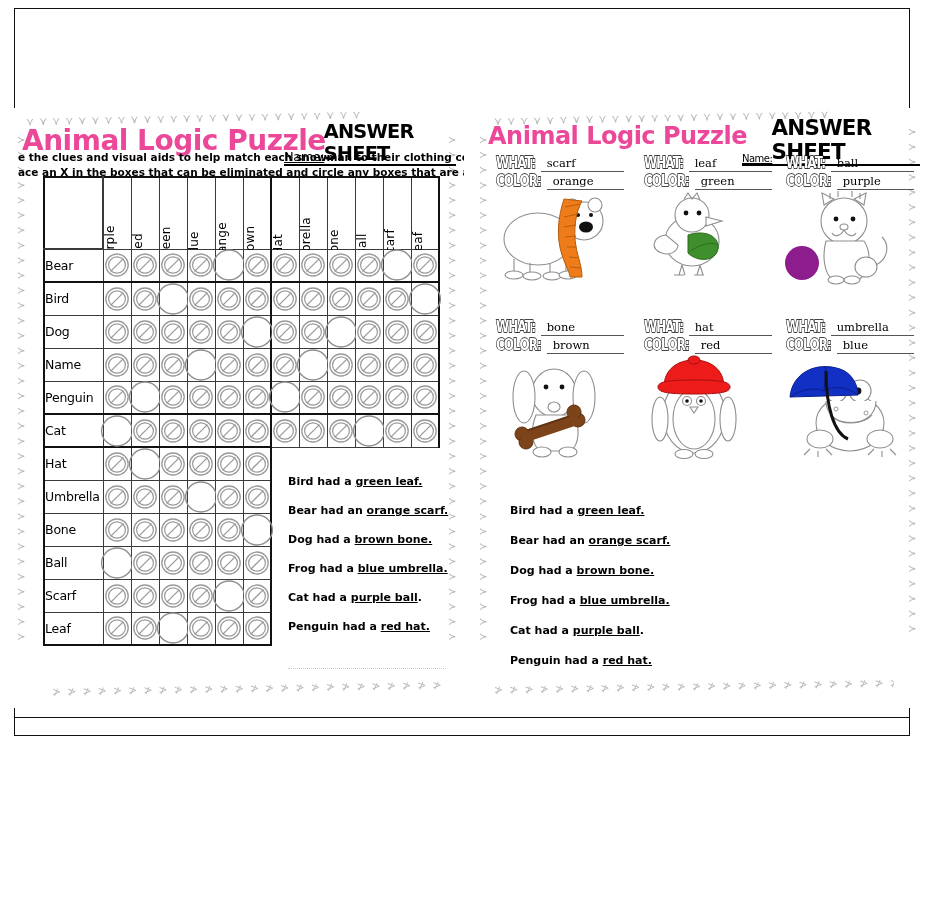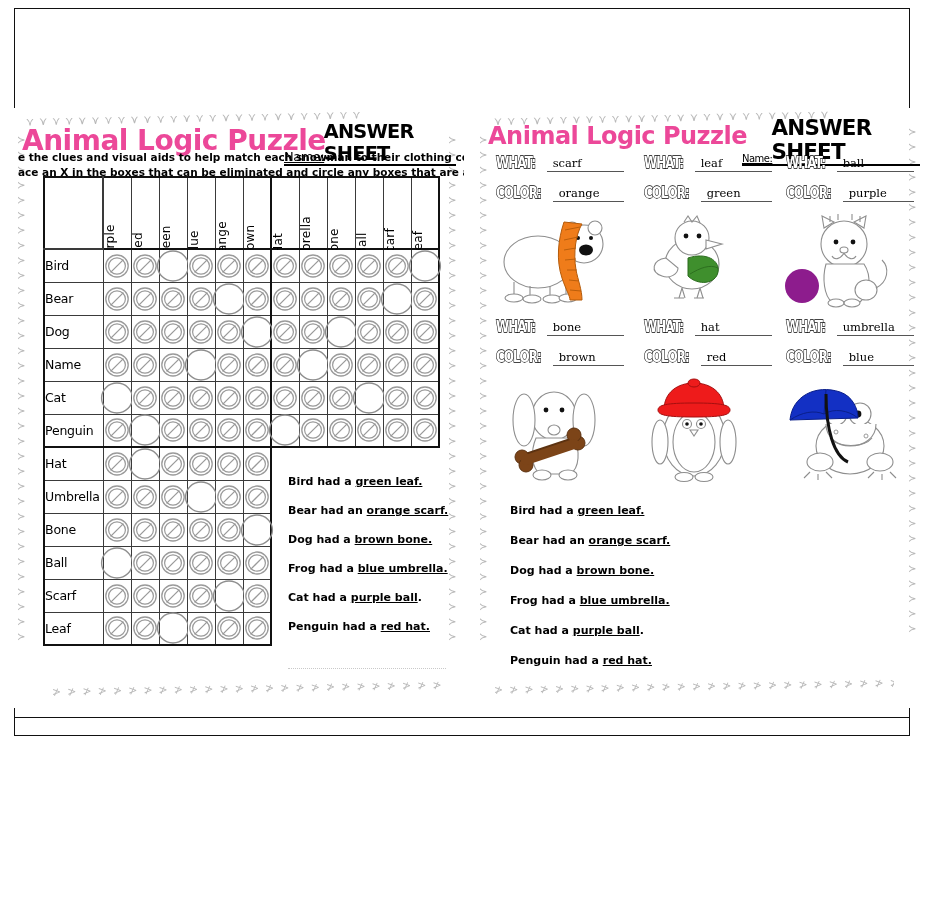--- a/index.html
+++ b/index.html
@@ -169,21 +169,21 @@
   }
   .clues .clue { margin-bottom: 15px; white-space: nowrap; }
   .clues .clue u { text-decoration: underline; }
   .dotted-rule {
     position: absolute;
     border-bottom: 1px dotted #c9c9c9;
   }
 
   
   .card { position: absolute; }
-  .field-row { display: flex; align-items: flex-end; gap: 8px; margin-bottom: 14px; justify-content: center; }
+  .field-row { display: flex; align-items: flex-end; gap: 2px; margin-bottom: 2px; justify-content: center; }
   .field-key {
     font-size: 13px;
     font-weight: bold;
     font-family: "DejaVu Sans", sans-serif;
     letter-spacing: -1px;
     color: #fff;
     -webkit-text-stroke: 1.1px #000;
     paint-order: stroke fill;
     transform: scaleY(1.18) scaleX(0.92);
     transform-origin: left bottom;
@@ -261,20 +261,127 @@
             <th class="col-head sep-top">
               <span>Scarf</span>
             </th>
             <th class="col-head sep-top sep-right">
               <span>Leaf</span>
             </th>
           </tr>
       </thead>
       <tbody id="grid-body">
           <tr>
+            <td class="row-head sep-left">Bear</td>
+            <td class="mark-cell">
+              <div class="mark">
+                <svg width="26" height="26" viewBox="0 0 26 26">
+     <ellipse cx="13" cy="13" rx="11.2" ry="11" fill="none" stroke="#9a9a9a" stroke-width="1.3"></ellipse>
+     <ellipse cx="13" cy="13" rx="8.4" ry="8.2" fill="none" stroke="#9a9a9a" stroke-width="1.2"></ellipse>
+     <line x1="6.6" y1="19.4" x2="19.4" y2="6.6" stroke="#9a9a9a" stroke-width="1.3"></line>
+   </svg>
+              </div>
+            </td>
+            <td class="mark-cell">
+              <div class="mark">
+                <svg width="26" height="26" viewBox="0 0 26 26">
+     <ellipse cx="13" cy="13" rx="11.2" ry="11" fill="none" stroke="#9a9a9a" stroke-width="1.3"></ellipse>
+     <ellipse cx="13" cy="13" rx="8.4" ry="8.2" fill="none" stroke="#9a9a9a" stroke-width="1.2"></ellipse>
+     <line x1="6.6" y1="19.4" x2="19.4" y2="6.6" stroke="#9a9a9a" stroke-width="1.3"></line>
+   </svg>
+              </div>
+            </td>
+            <td class="mark-cell">
+              <div class="mark">
+                <svg width="26" height="26" viewBox="0 0 26 26">
+     <ellipse cx="13" cy="13" rx="11.2" ry="11" fill="none" stroke="#9a9a9a" stroke-width="1.3"></ellipse>
+     <ellipse cx="13" cy="13" rx="8.4" ry="8.2" fill="none" stroke="#9a9a9a" stroke-width="1.2"></ellipse>
+     <line x1="6.6" y1="19.4" x2="19.4" y2="6.6" stroke="#9a9a9a" stroke-width="1.3"></line>
+   </svg>
+              </div>
+            </td>
+            <td class="mark-cell">
+              <div class="mark">
+                <svg width="26" height="26" viewBox="0 0 26 26">
+     <ellipse cx="13" cy="13" rx="11.2" ry="11" fill="none" stroke="#9a9a9a" stroke-width="1.3"></ellipse>
+     <ellipse cx="13" cy="13" rx="8.4" ry="8.2" fill="none" stroke="#9a9a9a" stroke-width="1.2"></ellipse>
+     <line x1="6.6" y1="19.4" x2="19.4" y2="6.6" stroke="#9a9a9a" stroke-width="1.3"></line>
+   </svg>
+              </div>
+            </td>
+            <td class="mark-cell">
+              <div class="mark">
+                <svg width="34" height="34" viewBox="0 0 34 34">
+     <ellipse cx="17" cy="17" rx="15.4" ry="15" fill="none" stroke="#8e8e8e" stroke-width="1.4"></ellipse>
+   </svg>
+              </div>
+            </td>
+            <td class="mark-cell">
+              <div class="mark">
+                <svg width="26" height="26" viewBox="0 0 26 26">
+     <ellipse cx="13" cy="13" rx="11.2" ry="11" fill="none" stroke="#9a9a9a" stroke-width="1.3"></ellipse>
+     <ellipse cx="13" cy="13" rx="8.4" ry="8.2" fill="none" stroke="#9a9a9a" stroke-width="1.2"></ellipse>
+     <line x1="6.6" y1="19.4" x2="19.4" y2="6.6" stroke="#9a9a9a" stroke-width="1.3"></line>
+   </svg>
+              </div>
+            </td>
+            <td class="mark-cell sep-left">
+              <div class="mark">
+                <svg width="26" height="26" viewBox="0 0 26 26">
+     <ellipse cx="13" cy="13" rx="11.2" ry="11" fill="none" stroke="#9a9a9a" stroke-width="1.3"></ellipse>
+     <ellipse cx="13" cy="13" rx="8.4" ry="8.2" fill="none" stroke="#9a9a9a" stroke-width="1.2"></ellipse>
+     <line x1="6.6" y1="19.4" x2="19.4" y2="6.6" stroke="#9a9a9a" stroke-width="1.3"></line>
+   </svg>
+              </div>
+            </td>
+            <td class="mark-cell">
+              <div class="mark">
+                <svg width="26" height="26" viewBox="0 0 26 26">
+     <ellipse cx="13" cy="13" rx="11.2" ry="11" fill="none" stroke="#9a9a9a" stroke-width="1.3"></ellipse>
+     <ellipse cx="13" cy="13" rx="8.4" ry="8.2" fill="none" stroke="#9a9a9a" stroke-width="1.2"></ellipse>
+     <line x1="6.6" y1="19.4" x2="19.4" y2="6.6" stroke="#9a9a9a" stroke-width="1.3"></line>
+   </svg>
+              </div>
+            </td>
+            <td class="mark-cell">
+              <div class="mark">
+                <svg width="26" height="26" viewBox="0 0 26 26">
+     <ellipse cx="13" cy="13" rx="11.2" ry="11" fill="none" stroke="#9a9a9a" stroke-width="1.3"></ellipse>
+     <ellipse cx="13" cy="13" rx="8.4" ry="8.2" fill="none" stroke="#9a9a9a" stroke-width="1.2"></ellipse>
+     <line x1="6.6" y1="19.4" x2="19.4" y2="6.6" stroke="#9a9a9a" stroke-width="1.3"></line>
+   </svg>
+              </div>
+            </td>
+            <td class="mark-cell">
+              <div class="mark">
+                <svg width="26" height="26" viewBox="0 0 26 26">
+     <ellipse cx="13" cy="13" rx="11.2" ry="11" fill="none" stroke="#9a9a9a" stroke-width="1.3"></ellipse>
+     <ellipse cx="13" cy="13" rx="8.4" ry="8.2" fill="none" stroke="#9a9a9a" stroke-width="1.2"></ellipse>
+     <line x1="6.6" y1="19.4" x2="19.4" y2="6.6" stroke="#9a9a9a" stroke-width="1.3"></line>
+   </svg>
+              </div>
+            </td>
+            <td class="mark-cell">
+              <div class="mark">
+                <svg width="34" height="34" viewBox="0 0 34 34">
+     <ellipse cx="17" cy="17" rx="15.4" ry="15" fill="none" stroke="#8e8e8e" stroke-width="1.4"></ellipse>
+   </svg>
+              </div>
+            </td>
+            <td class="mark-cell sep-right">
+              <div class="mark">
+                <svg width="26" height="26" viewBox="0 0 26 26">
+     <ellipse cx="13" cy="13" rx="11.2" ry="11" fill="none" stroke="#9a9a9a" stroke-width="1.3"></ellipse>
+     <ellipse cx="13" cy="13" rx="8.4" ry="8.2" fill="none" stroke="#9a9a9a" stroke-width="1.2"></ellipse>
+     <line x1="6.6" y1="19.4" x2="19.4" y2="6.6" stroke="#9a9a9a" stroke-width="1.3"></line>
+   </svg>
+              </div>
+            </td>
+          </tr>
+          <tr>
             <td class="row-head sep-left sep-top">Bird</td>
             <td class="mark-cell sep-top">
               <div class="mark">
                 <svg width="26" height="26" viewBox="0 0 26 26">
      <ellipse cx="13" cy="13" rx="11.2" ry="11" fill="none" stroke="#9a9a9a" stroke-width="1.3"></ellipse>
      <ellipse cx="13" cy="13" rx="8.4" ry="8.2" fill="none" stroke="#9a9a9a" stroke-width="1.2"></ellipse>
      <line x1="6.6" y1="19.4" x2="19.4" y2="6.6" stroke="#9a9a9a" stroke-width="1.3"></line>
    </svg>
               </div>
             </td>
@@ -363,127 +470,20 @@
      <ellipse cx="13" cy="13" rx="11.2" ry="11" fill="none" stroke="#9a9a9a" stroke-width="1.3"></ellipse>
      <ellipse cx="13" cy="13" rx="8.4" ry="8.2" fill="none" stroke="#9a9a9a" stroke-width="1.2"></ellipse>
      <line x1="6.6" y1="19.4" x2="19.4" y2="6.6" stroke="#9a9a9a" stroke-width="1.3"></line>
    </svg>
               </div>
             </td>
             <td class="mark-cell sep-top sep-right">
               <div class="mark">
                 <svg width="34" height="34" viewBox="0 0 34 34">
      <ellipse cx="17" cy="17" rx="15.4" ry="15" fill="none" stroke="#8e8e8e" stroke-width="1.4"></ellipse>
-   </svg>
-              </div>
-            </td>
-          </tr>
-          <tr>
-            <td class="row-head sep-left">Bear</td>
-            <td class="mark-cell">
-              <div class="mark">
-                <svg width="26" height="26" viewBox="0 0 26 26">
-     <ellipse cx="13" cy="13" rx="11.2" ry="11" fill="none" stroke="#9a9a9a" stroke-width="1.3"></ellipse>
-     <ellipse cx="13" cy="13" rx="8.4" ry="8.2" fill="none" stroke="#9a9a9a" stroke-width="1.2"></ellipse>
-     <line x1="6.6" y1="19.4" x2="19.4" y2="6.6" stroke="#9a9a9a" stroke-width="1.3"></line>
-   </svg>
-              </div>
-            </td>
-            <td class="mark-cell">
-              <div class="mark">
-                <svg width="26" height="26" viewBox="0 0 26 26">
-     <ellipse cx="13" cy="13" rx="11.2" ry="11" fill="none" stroke="#9a9a9a" stroke-width="1.3"></ellipse>
-     <ellipse cx="13" cy="13" rx="8.4" ry="8.2" fill="none" stroke="#9a9a9a" stroke-width="1.2"></ellipse>
-     <line x1="6.6" y1="19.4" x2="19.4" y2="6.6" stroke="#9a9a9a" stroke-width="1.3"></line>
-   </svg>
-              </div>
-            </td>
-            <td class="mark-cell">
-              <div class="mark">
-                <svg width="26" height="26" viewBox="0 0 26 26">
-     <ellipse cx="13" cy="13" rx="11.2" ry="11" fill="none" stroke="#9a9a9a" stroke-width="1.3"></ellipse>
-     <ellipse cx="13" cy="13" rx="8.4" ry="8.2" fill="none" stroke="#9a9a9a" stroke-width="1.2"></ellipse>
-     <line x1="6.6" y1="19.4" x2="19.4" y2="6.6" stroke="#9a9a9a" stroke-width="1.3"></line>
-   </svg>
-              </div>
-            </td>
-            <td class="mark-cell">
-              <div class="mark">
-                <svg width="26" height="26" viewBox="0 0 26 26">
-     <ellipse cx="13" cy="13" rx="11.2" ry="11" fill="none" stroke="#9a9a9a" stroke-width="1.3"></ellipse>
-     <ellipse cx="13" cy="13" rx="8.4" ry="8.2" fill="none" stroke="#9a9a9a" stroke-width="1.2"></ellipse>
-     <line x1="6.6" y1="19.4" x2="19.4" y2="6.6" stroke="#9a9a9a" stroke-width="1.3"></line>
-   </svg>
-              </div>
-            </td>
-            <td class="mark-cell">
-              <div class="mark">
-                <svg width="34" height="34" viewBox="0 0 34 34">
-     <ellipse cx="17" cy="17" rx="15.4" ry="15" fill="none" stroke="#8e8e8e" stroke-width="1.4"></ellipse>
-   </svg>
-              </div>
-            </td>
-            <td class="mark-cell">
-              <div class="mark">
-                <svg width="26" height="26" viewBox="0 0 26 26">
-     <ellipse cx="13" cy="13" rx="11.2" ry="11" fill="none" stroke="#9a9a9a" stroke-width="1.3"></ellipse>
-     <ellipse cx="13" cy="13" rx="8.4" ry="8.2" fill="none" stroke="#9a9a9a" stroke-width="1.2"></ellipse>
-     <line x1="6.6" y1="19.4" x2="19.4" y2="6.6" stroke="#9a9a9a" stroke-width="1.3"></line>
-   </svg>
-              </div>
-            </td>
-            <td class="mark-cell sep-left">
-              <div class="mark">
-                <svg width="26" height="26" viewBox="0 0 26 26">
-     <ellipse cx="13" cy="13" rx="11.2" ry="11" fill="none" stroke="#9a9a9a" stroke-width="1.3"></ellipse>
-     <ellipse cx="13" cy="13" rx="8.4" ry="8.2" fill="none" stroke="#9a9a9a" stroke-width="1.2"></ellipse>
-     <line x1="6.6" y1="19.4" x2="19.4" y2="6.6" stroke="#9a9a9a" stroke-width="1.3"></line>
-   </svg>
-              </div>
-            </td>
-            <td class="mark-cell">
-              <div class="mark">
-                <svg width="26" height="26" viewBox="0 0 26 26">
-     <ellipse cx="13" cy="13" rx="11.2" ry="11" fill="none" stroke="#9a9a9a" stroke-width="1.3"></ellipse>
-     <ellipse cx="13" cy="13" rx="8.4" ry="8.2" fill="none" stroke="#9a9a9a" stroke-width="1.2"></ellipse>
-     <line x1="6.6" y1="19.4" x2="19.4" y2="6.6" stroke="#9a9a9a" stroke-width="1.3"></line>
-   </svg>
-              </div>
-            </td>
-            <td class="mark-cell">
-              <div class="mark">
-                <svg width="26" height="26" viewBox="0 0 26 26">
-     <ellipse cx="13" cy="13" rx="11.2" ry="11" fill="none" stroke="#9a9a9a" stroke-width="1.3"></ellipse>
-     <ellipse cx="13" cy="13" rx="8.4" ry="8.2" fill="none" stroke="#9a9a9a" stroke-width="1.2"></ellipse>
-     <line x1="6.6" y1="19.4" x2="19.4" y2="6.6" stroke="#9a9a9a" stroke-width="1.3"></line>
-   </svg>
-              </div>
-            </td>
-            <td class="mark-cell">
-              <div class="mark">
-                <svg width="26" height="26" viewBox="0 0 26 26">
-     <ellipse cx="13" cy="13" rx="11.2" ry="11" fill="none" stroke="#9a9a9a" stroke-width="1.3"></ellipse>
-     <ellipse cx="13" cy="13" rx="8.4" ry="8.2" fill="none" stroke="#9a9a9a" stroke-width="1.2"></ellipse>
-     <line x1="6.6" y1="19.4" x2="19.4" y2="6.6" stroke="#9a9a9a" stroke-width="1.3"></line>
-   </svg>
-              </div>
-            </td>
-            <td class="mark-cell">
-              <div class="mark">
-                <svg width="34" height="34" viewBox="0 0 34 34">
-     <ellipse cx="17" cy="17" rx="15.4" ry="15" fill="none" stroke="#8e8e8e" stroke-width="1.4"></ellipse>
-   </svg>
-              </div>
-            </td>
-            <td class="mark-cell sep-right">
-              <div class="mark">
-                <svg width="26" height="26" viewBox="0 0 26 26">
-     <ellipse cx="13" cy="13" rx="11.2" ry="11" fill="none" stroke="#9a9a9a" stroke-width="1.3"></ellipse>
-     <ellipse cx="13" cy="13" rx="8.4" ry="8.2" fill="none" stroke="#9a9a9a" stroke-width="1.2"></ellipse>
-     <line x1="6.6" y1="19.4" x2="19.4" y2="6.6" stroke="#9a9a9a" stroke-width="1.3"></line>
    </svg>
               </div>
             </td>
           </tr>
           <tr>
             <td class="row-head sep-left">Dog</td>
             <td class="mark-cell">
               <div class="mark">
                 <svg width="26" height="26" viewBox="0 0 26 26">
      <ellipse cx="13" cy="13" rx="11.2" ry="11" fill="none" stroke="#9a9a9a" stroke-width="1.3"></ellipse>
@@ -666,127 +666,20 @@
      <line x1="6.6" y1="19.4" x2="19.4" y2="6.6" stroke="#9a9a9a" stroke-width="1.3"></line>
    </svg>
               </div>
             </td>
             <td class="mark-cell">
               <div class="mark">
                 <svg width="26" height="26" viewBox="0 0 26 26">
      <ellipse cx="13" cy="13" rx="11.2" ry="11" fill="none" stroke="#9a9a9a" stroke-width="1.3"></ellipse>
      <ellipse cx="13" cy="13" rx="8.4" ry="8.2" fill="none" stroke="#9a9a9a" stroke-width="1.2"></ellipse>
      <line x1="6.6" y1="19.4" x2="19.4" y2="6.6" stroke="#9a9a9a" stroke-width="1.3"></line>
-   </svg>
-              </div>
-            </td>
-            <td class="mark-cell">
-              <div class="mark">
-                <svg width="26" height="26" viewBox="0 0 26 26">
-     <ellipse cx="13" cy="13" rx="11.2" ry="11" fill="none" stroke="#9a9a9a" stroke-width="1.3"></ellipse>
-     <ellipse cx="13" cy="13" rx="8.4" ry="8.2" fill="none" stroke="#9a9a9a" stroke-width="1.2"></ellipse>
-     <line x1="6.6" y1="19.4" x2="19.4" y2="6.6" stroke="#9a9a9a" stroke-width="1.3"></line>
-   </svg>
-              </div>
-            </td>
-            <td class="mark-cell sep-right">
-              <div class="mark">
-                <svg width="26" height="26" viewBox="0 0 26 26">
-     <ellipse cx="13" cy="13" rx="11.2" ry="11" fill="none" stroke="#9a9a9a" stroke-width="1.3"></ellipse>
-     <ellipse cx="13" cy="13" rx="8.4" ry="8.2" fill="none" stroke="#9a9a9a" stroke-width="1.2"></ellipse>
-     <line x1="6.6" y1="19.4" x2="19.4" y2="6.6" stroke="#9a9a9a" stroke-width="1.3"></line>
-   </svg>
-              </div>
-            </td>
-          </tr>
-          <tr>
-            <td class="row-head sep-left">Cat</td>
-            <td class="mark-cell">
-              <div class="mark">
-                <svg width="34" height="34" viewBox="0 0 34 34">
-     <ellipse cx="17" cy="17" rx="15.4" ry="15" fill="none" stroke="#8e8e8e" stroke-width="1.4"></ellipse>
-   </svg>
-              </div>
-            </td>
-            <td class="mark-cell">
-              <div class="mark">
-                <svg width="26" height="26" viewBox="0 0 26 26">
-     <ellipse cx="13" cy="13" rx="11.2" ry="11" fill="none" stroke="#9a9a9a" stroke-width="1.3"></ellipse>
-     <ellipse cx="13" cy="13" rx="8.4" ry="8.2" fill="none" stroke="#9a9a9a" stroke-width="1.2"></ellipse>
-     <line x1="6.6" y1="19.4" x2="19.4" y2="6.6" stroke="#9a9a9a" stroke-width="1.3"></line>
-   </svg>
-              </div>
-            </td>
-            <td class="mark-cell">
-              <div class="mark">
-                <svg width="26" height="26" viewBox="0 0 26 26">
-     <ellipse cx="13" cy="13" rx="11.2" ry="11" fill="none" stroke="#9a9a9a" stroke-width="1.3"></ellipse>
-     <ellipse cx="13" cy="13" rx="8.4" ry="8.2" fill="none" stroke="#9a9a9a" stroke-width="1.2"></ellipse>
-     <line x1="6.6" y1="19.4" x2="19.4" y2="6.6" stroke="#9a9a9a" stroke-width="1.3"></line>
-   </svg>
-              </div>
-            </td>
-            <td class="mark-cell">
-              <div class="mark">
-                <svg width="26" height="26" viewBox="0 0 26 26">
-     <ellipse cx="13" cy="13" rx="11.2" ry="11" fill="none" stroke="#9a9a9a" stroke-width="1.3"></ellipse>
-     <ellipse cx="13" cy="13" rx="8.4" ry="8.2" fill="none" stroke="#9a9a9a" stroke-width="1.2"></ellipse>
-     <line x1="6.6" y1="19.4" x2="19.4" y2="6.6" stroke="#9a9a9a" stroke-width="1.3"></line>
-   </svg>
-              </div>
-            </td>
-            <td class="mark-cell">
-              <div class="mark">
-                <svg width="26" height="26" viewBox="0 0 26 26">
-     <ellipse cx="13" cy="13" rx="11.2" ry="11" fill="none" stroke="#9a9a9a" stroke-width="1.3"></ellipse>
-     <ellipse cx="13" cy="13" rx="8.4" ry="8.2" fill="none" stroke="#9a9a9a" stroke-width="1.2"></ellipse>
-     <line x1="6.6" y1="19.4" x2="19.4" y2="6.6" stroke="#9a9a9a" stroke-width="1.3"></line>
-   </svg>
-              </div>
-            </td>
-            <td class="mark-cell">
-              <div class="mark">
-                <svg width="26" height="26" viewBox="0 0 26 26">
-     <ellipse cx="13" cy="13" rx="11.2" ry="11" fill="none" stroke="#9a9a9a" stroke-width="1.3"></ellipse>
-     <ellipse cx="13" cy="13" rx="8.4" ry="8.2" fill="none" stroke="#9a9a9a" stroke-width="1.2"></ellipse>
-     <line x1="6.6" y1="19.4" x2="19.4" y2="6.6" stroke="#9a9a9a" stroke-width="1.3"></line>
-   </svg>
-              </div>
-            </td>
-            <td class="mark-cell sep-left">
-              <div class="mark">
-                <svg width="26" height="26" viewBox="0 0 26 26">
-     <ellipse cx="13" cy="13" rx="11.2" ry="11" fill="none" stroke="#9a9a9a" stroke-width="1.3"></ellipse>
-     <ellipse cx="13" cy="13" rx="8.4" ry="8.2" fill="none" stroke="#9a9a9a" stroke-width="1.2"></ellipse>
-     <line x1="6.6" y1="19.4" x2="19.4" y2="6.6" stroke="#9a9a9a" stroke-width="1.3"></line>
-   </svg>
-              </div>
-            </td>
-            <td class="mark-cell">
-              <div class="mark">
-                <svg width="26" height="26" viewBox="0 0 26 26">
-     <ellipse cx="13" cy="13" rx="11.2" ry="11" fill="none" stroke="#9a9a9a" stroke-width="1.3"></ellipse>
-     <ellipse cx="13" cy="13" rx="8.4" ry="8.2" fill="none" stroke="#9a9a9a" stroke-width="1.2"></ellipse>
-     <line x1="6.6" y1="19.4" x2="19.4" y2="6.6" stroke="#9a9a9a" stroke-width="1.3"></line>
-   </svg>
-              </div>
-            </td>
-            <td class="mark-cell">
-              <div class="mark">
-                <svg width="26" height="26" viewBox="0 0 26 26">
-     <ellipse cx="13" cy="13" rx="11.2" ry="11" fill="none" stroke="#9a9a9a" stroke-width="1.3"></ellipse>
-     <ellipse cx="13" cy="13" rx="8.4" ry="8.2" fill="none" stroke="#9a9a9a" stroke-width="1.2"></ellipse>
-     <line x1="6.6" y1="19.4" x2="19.4" y2="6.6" stroke="#9a9a9a" stroke-width="1.3"></line>
-   </svg>
-              </div>
-            </td>
-            <td class="mark-cell">
-              <div class="mark">
-                <svg width="34" height="34" viewBox="0 0 34 34">
-     <ellipse cx="17" cy="17" rx="15.4" ry="15" fill="none" stroke="#8e8e8e" stroke-width="1.4"></ellipse>
    </svg>
               </div>
             </td>
             <td class="mark-cell">
               <div class="mark">
                 <svg width="26" height="26" viewBox="0 0 26 26">
      <ellipse cx="13" cy="13" rx="11.2" ry="11" fill="none" stroke="#9a9a9a" stroke-width="1.3"></ellipse>
      <ellipse cx="13" cy="13" rx="8.4" ry="8.2" fill="none" stroke="#9a9a9a" stroke-width="1.2"></ellipse>
      <line x1="6.6" y1="19.4" x2="19.4" y2="6.6" stroke="#9a9a9a" stroke-width="1.3"></line>
    </svg>
@@ -893,20 +786,127 @@
             <td class="mark-cell sep-bottom">
               <div class="mark">
                 <svg width="26" height="26" viewBox="0 0 26 26">
      <ellipse cx="13" cy="13" rx="11.2" ry="11" fill="none" stroke="#9a9a9a" stroke-width="1.3"></ellipse>
      <ellipse cx="13" cy="13" rx="8.4" ry="8.2" fill="none" stroke="#9a9a9a" stroke-width="1.2"></ellipse>
      <line x1="6.6" y1="19.4" x2="19.4" y2="6.6" stroke="#9a9a9a" stroke-width="1.3"></line>
    </svg>
               </div>
             </td>
             <td class="mark-cell sep-bottom sep-right">
+              <div class="mark">
+                <svg width="26" height="26" viewBox="0 0 26 26">
+     <ellipse cx="13" cy="13" rx="11.2" ry="11" fill="none" stroke="#9a9a9a" stroke-width="1.3"></ellipse>
+     <ellipse cx="13" cy="13" rx="8.4" ry="8.2" fill="none" stroke="#9a9a9a" stroke-width="1.2"></ellipse>
+     <line x1="6.6" y1="19.4" x2="19.4" y2="6.6" stroke="#9a9a9a" stroke-width="1.3"></line>
+   </svg>
+              </div>
+            </td>
+          </tr>
+          <tr>
+            <td class="row-head sep-left">Cat</td>
+            <td class="mark-cell">
+              <div class="mark">
+                <svg width="34" height="34" viewBox="0 0 34 34">
+     <ellipse cx="17" cy="17" rx="15.4" ry="15" fill="none" stroke="#8e8e8e" stroke-width="1.4"></ellipse>
+   </svg>
+              </div>
+            </td>
+            <td class="mark-cell">
+              <div class="mark">
+                <svg width="26" height="26" viewBox="0 0 26 26">
+     <ellipse cx="13" cy="13" rx="11.2" ry="11" fill="none" stroke="#9a9a9a" stroke-width="1.3"></ellipse>
+     <ellipse cx="13" cy="13" rx="8.4" ry="8.2" fill="none" stroke="#9a9a9a" stroke-width="1.2"></ellipse>
+     <line x1="6.6" y1="19.4" x2="19.4" y2="6.6" stroke="#9a9a9a" stroke-width="1.3"></line>
+   </svg>
+              </div>
+            </td>
+            <td class="mark-cell">
+              <div class="mark">
+                <svg width="26" height="26" viewBox="0 0 26 26">
+     <ellipse cx="13" cy="13" rx="11.2" ry="11" fill="none" stroke="#9a9a9a" stroke-width="1.3"></ellipse>
+     <ellipse cx="13" cy="13" rx="8.4" ry="8.2" fill="none" stroke="#9a9a9a" stroke-width="1.2"></ellipse>
+     <line x1="6.6" y1="19.4" x2="19.4" y2="6.6" stroke="#9a9a9a" stroke-width="1.3"></line>
+   </svg>
+              </div>
+            </td>
+            <td class="mark-cell">
+              <div class="mark">
+                <svg width="26" height="26" viewBox="0 0 26 26">
+     <ellipse cx="13" cy="13" rx="11.2" ry="11" fill="none" stroke="#9a9a9a" stroke-width="1.3"></ellipse>
+     <ellipse cx="13" cy="13" rx="8.4" ry="8.2" fill="none" stroke="#9a9a9a" stroke-width="1.2"></ellipse>
+     <line x1="6.6" y1="19.4" x2="19.4" y2="6.6" stroke="#9a9a9a" stroke-width="1.3"></line>
+   </svg>
+              </div>
+            </td>
+            <td class="mark-cell">
+              <div class="mark">
+                <svg width="26" height="26" viewBox="0 0 26 26">
+     <ellipse cx="13" cy="13" rx="11.2" ry="11" fill="none" stroke="#9a9a9a" stroke-width="1.3"></ellipse>
+     <ellipse cx="13" cy="13" rx="8.4" ry="8.2" fill="none" stroke="#9a9a9a" stroke-width="1.2"></ellipse>
+     <line x1="6.6" y1="19.4" x2="19.4" y2="6.6" stroke="#9a9a9a" stroke-width="1.3"></line>
+   </svg>
+              </div>
+            </td>
+            <td class="mark-cell">
+              <div class="mark">
+                <svg width="26" height="26" viewBox="0 0 26 26">
+     <ellipse cx="13" cy="13" rx="11.2" ry="11" fill="none" stroke="#9a9a9a" stroke-width="1.3"></ellipse>
+     <ellipse cx="13" cy="13" rx="8.4" ry="8.2" fill="none" stroke="#9a9a9a" stroke-width="1.2"></ellipse>
+     <line x1="6.6" y1="19.4" x2="19.4" y2="6.6" stroke="#9a9a9a" stroke-width="1.3"></line>
+   </svg>
+              </div>
+            </td>
+            <td class="mark-cell sep-left">
+              <div class="mark">
+                <svg width="26" height="26" viewBox="0 0 26 26">
+     <ellipse cx="13" cy="13" rx="11.2" ry="11" fill="none" stroke="#9a9a9a" stroke-width="1.3"></ellipse>
+     <ellipse cx="13" cy="13" rx="8.4" ry="8.2" fill="none" stroke="#9a9a9a" stroke-width="1.2"></ellipse>
+     <line x1="6.6" y1="19.4" x2="19.4" y2="6.6" stroke="#9a9a9a" stroke-width="1.3"></line>
+   </svg>
+              </div>
+            </td>
+            <td class="mark-cell">
+              <div class="mark">
+                <svg width="26" height="26" viewBox="0 0 26 26">
+     <ellipse cx="13" cy="13" rx="11.2" ry="11" fill="none" stroke="#9a9a9a" stroke-width="1.3"></ellipse>
+     <ellipse cx="13" cy="13" rx="8.4" ry="8.2" fill="none" stroke="#9a9a9a" stroke-width="1.2"></ellipse>
+     <line x1="6.6" y1="19.4" x2="19.4" y2="6.6" stroke="#9a9a9a" stroke-width="1.3"></line>
+   </svg>
+              </div>
+            </td>
+            <td class="mark-cell">
+              <div class="mark">
+                <svg width="26" height="26" viewBox="0 0 26 26">
+     <ellipse cx="13" cy="13" rx="11.2" ry="11" fill="none" stroke="#9a9a9a" stroke-width="1.3"></ellipse>
+     <ellipse cx="13" cy="13" rx="8.4" ry="8.2" fill="none" stroke="#9a9a9a" stroke-width="1.2"></ellipse>
+     <line x1="6.6" y1="19.4" x2="19.4" y2="6.6" stroke="#9a9a9a" stroke-width="1.3"></line>
+   </svg>
+              </div>
+            </td>
+            <td class="mark-cell">
+              <div class="mark">
+                <svg width="34" height="34" viewBox="0 0 34 34">
+     <ellipse cx="17" cy="17" rx="15.4" ry="15" fill="none" stroke="#8e8e8e" stroke-width="1.4"></ellipse>
+   </svg>
+              </div>
+            </td>
+            <td class="mark-cell">
+              <div class="mark">
+                <svg width="26" height="26" viewBox="0 0 26 26">
+     <ellipse cx="13" cy="13" rx="11.2" ry="11" fill="none" stroke="#9a9a9a" stroke-width="1.3"></ellipse>
+     <ellipse cx="13" cy="13" rx="8.4" ry="8.2" fill="none" stroke="#9a9a9a" stroke-width="1.2"></ellipse>
+     <line x1="6.6" y1="19.4" x2="19.4" y2="6.6" stroke="#9a9a9a" stroke-width="1.3"></line>
+   </svg>
+              </div>
+            </td>
+            <td class="mark-cell sep-right">
               <div class="mark">
                 <svg width="26" height="26" viewBox="0 0 26 26">
      <ellipse cx="13" cy="13" rx="11.2" ry="11" fill="none" stroke="#9a9a9a" stroke-width="1.3"></ellipse>
      <ellipse cx="13" cy="13" rx="8.4" ry="8.2" fill="none" stroke="#9a9a9a" stroke-width="1.2"></ellipse>
      <line x1="6.6" y1="19.4" x2="19.4" y2="6.6" stroke="#9a9a9a" stroke-width="1.3"></line>
    </svg>
               </div>
             </td>
           </tr>
           <tr>

